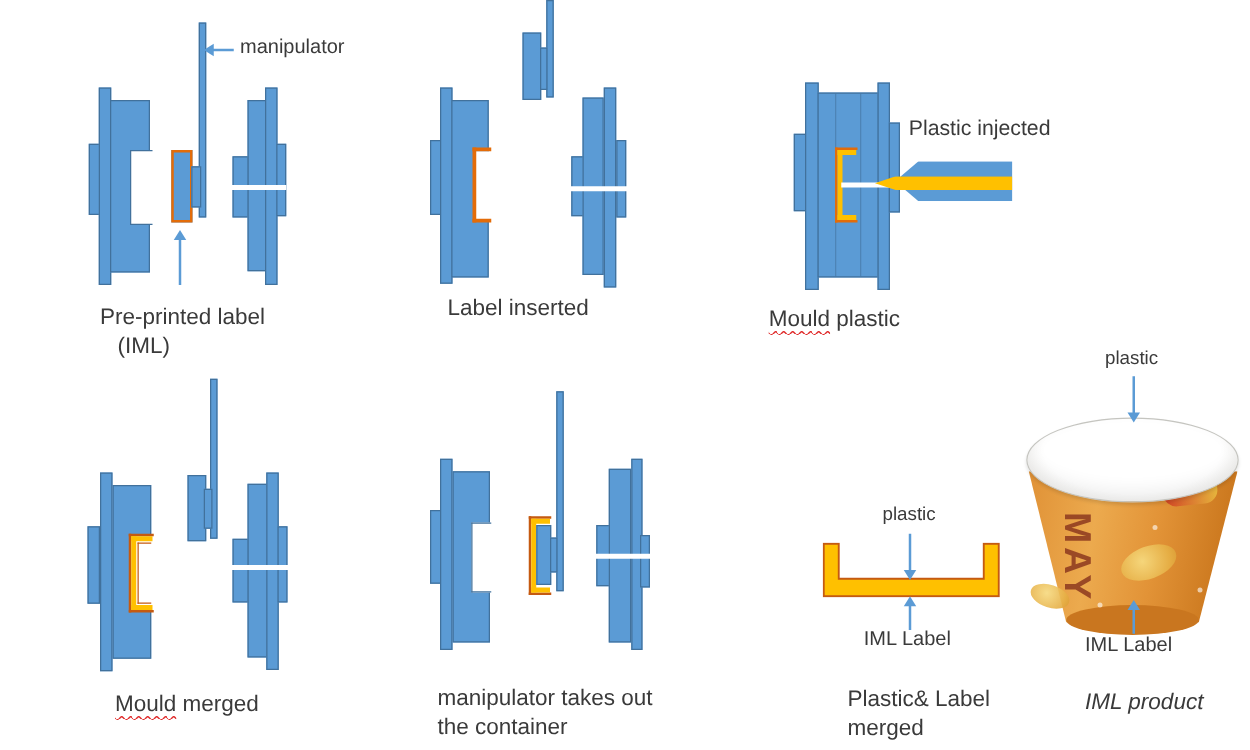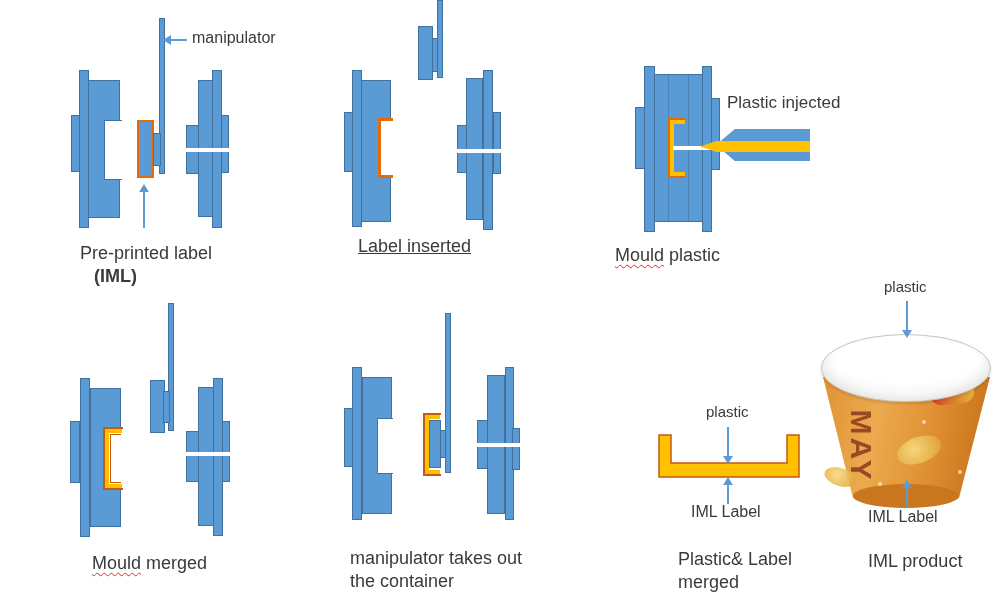--- a/index.html
+++ b/index.html
@@ -69,38 +69,38 @@
     <div class="r blue" style="left:153px;top:133px;width:8px;height:33px;z-index:2;"></div>
     <div class="r blue" style="left:186px;top:125px;width:13px;height:49px;"></div>
     <div class="r blue" style="left:198px;top:80px;width:15px;height:137px;"></div>
     <div class="r blue" style="left:212px;top:70px;width:10px;height:158px;"></div>
     <div class="r blue" style="left:221px;top:115px;width:8px;height:58px;"></div>
     <div class="r pline" style="left:185px;top:148px;width:44px;height:4px;"></div>
     <div class="arr arr-left" style="left:170px;top:39px;width:17px;"></div>
     <div class="t lbl" style="left:192px;top:29px;">manipulator</div>
     <div class="arr arr-up" style="left:143px;top:191px;height:37px;"></div>
     <div class="t cap" style="left:80px;top:243px;">Pre-printed label</div>
-    <div class="t cap" style="left:94px;top:266px;font-weight:bold;">(IML)</div>
+    <div class="t cap" style="left:94px;top:266px;">(IML)</div>
   </div>
 
   <div>
     <div class="r blue" style="left:437px;top:0px;width:6px;height:78px;"></div>
     <div class="r blue" style="left:418px;top:26px;width:15px;height:54px;"></div>
     <div class="r blue" style="left:432px;top:38px;width:6px;height:34px;"></div>
     <div class="r blue" style="left:344px;top:112px;width:10px;height:60px;"></div>
     <div class="r blue" style="left:352px;top:70px;width:10px;height:157px;"></div>
     <div class="r blue" style="left:361px;top:80px;width:30px;height:142px;"></div>
     <div class="r plain-notch" style="left:380px;top:121px;width:12px;height:56px;"></div>
     <div class="r clabel" style="left:378px;top:118px;width:15px;height:60px;"></div>
     <div class="r blue" style="left:457px;top:125px;width:12px;height:48px;"></div>
     <div class="r blue" style="left:466px;top:78px;width:17px;height:142px;"></div>
     <div class="r blue" style="left:483px;top:70px;width:10px;height:160px;"></div>
     <div class="r blue" style="left:493px;top:112px;width:8px;height:62px;"></div>
     <div class="r pline" style="left:456px;top:149px;width:46px;height:4px;"></div>
-    <div class="t cap" style="left:358px;top:236px;text-decoration:underline;">Label inserted</div>
+    <div class="t cap" style="left:358px;top:236px;">Label inserted</div>
   </div>
 
   <div>
     <div class="r blue" style="left:635px;top:107px;width:10px;height:62px;"></div>
     <div class="r blue" style="left:644px;top:66px;width:11px;height:166px;"></div>
     <div class="r blue" style="left:654px;top:74px;width:49px;height:148px;"></div>
     <div class="r seam" style="left:668px;top:75px;height:146px;"></div>
     <div class="r seam" style="left:688px;top:75px;height:146px;"></div>
     <div class="r blue" style="left:702px;top:66px;width:10px;height:166px;"></div>
     <div class="r blue" style="left:711px;top:98px;width:9px;height:72px;"></div>
@@ -173,17 +173,17 @@
       <div class="abs blob" style="left:6px;top:136px;width:32px;height:18px;transform:rotate(18deg);opacity:.9;"></div>
       <div class="abs cup-logo"></div>
       <div class="abs dot" style="left:60px;top:150px;"></div>
       <div class="abs dot" style="left:104px;top:88px;"></div>
       <div class="abs dot" style="left:140px;top:138px;"></div>
       <div class="abs cup-art-text">MAY</div>
       <div class="abs cup-rim"></div>
     </div>
     <div class="arr arr-up" style="left:906px;top:487px;height:20px;z-index:6;"></div>
     <div class="t lbl" style="left:868px;top:508px;">IML Label</div>
-    <div class="t cap" style="left:868px;top:551px;">IML product</div>
+    <div class="t cap" style="left:868px;top:551px;font-style:italic;">IML product</div>
   </div>
 
 
 </div>
 
 </body></html>

